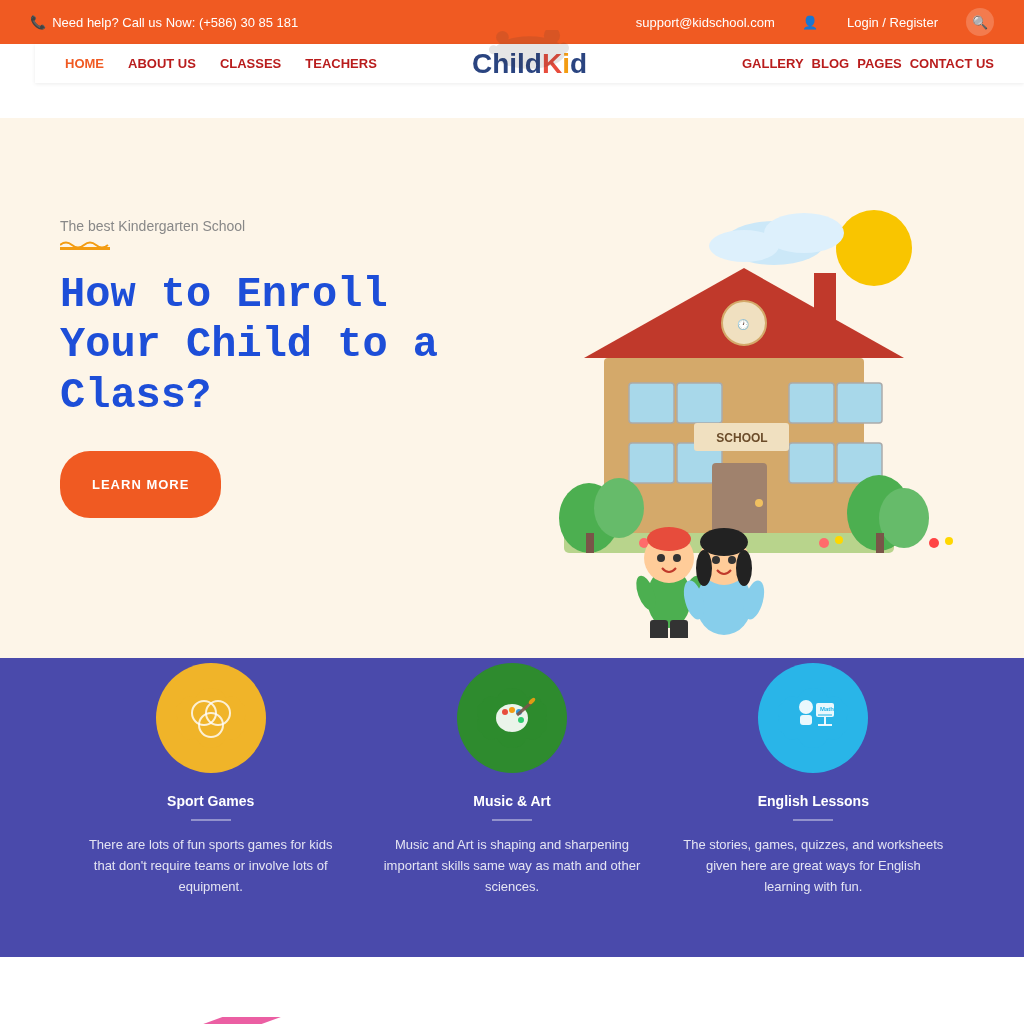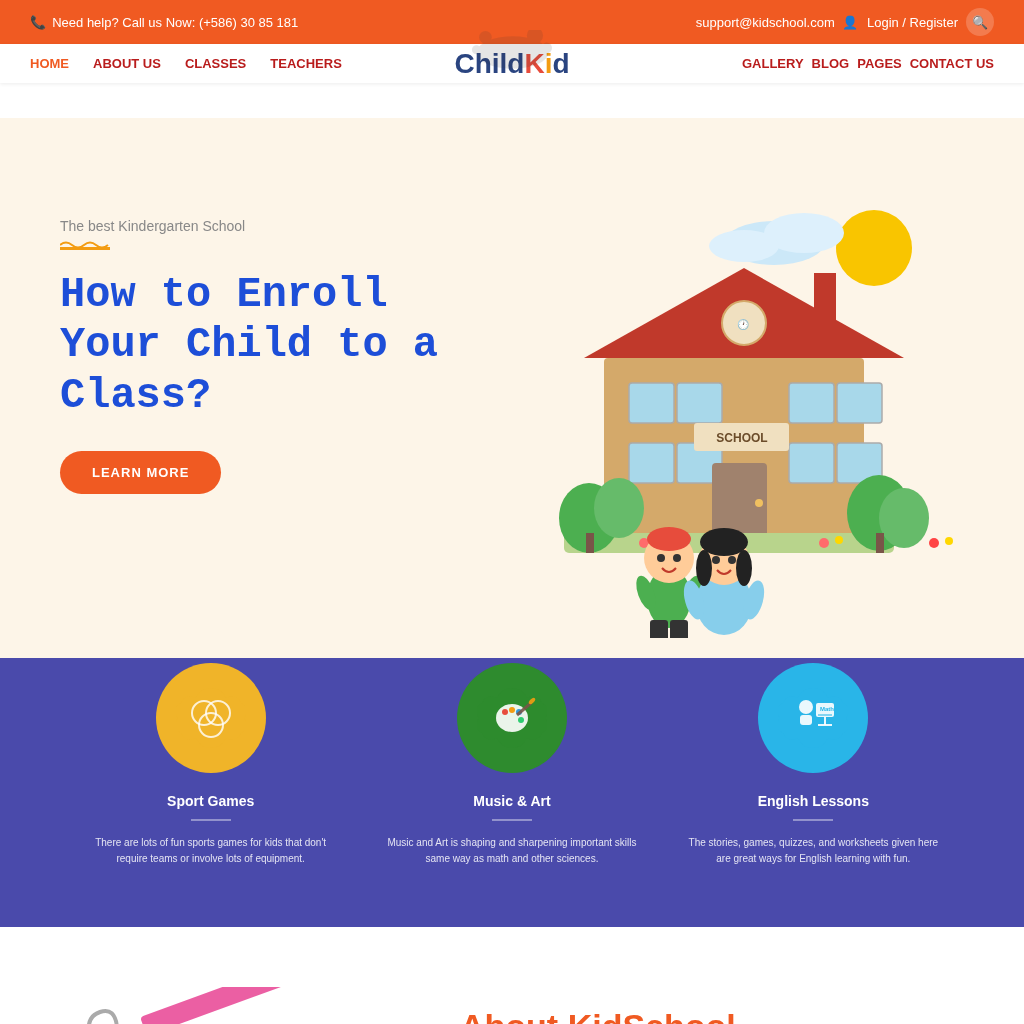--- a/index.html
+++ b/index.html
@@ -9,39 +9,40 @@
     .top-bar {
       background: #f05a22;
       color: white;
       display: flex;
       align-items: center;
       justify-content: space-between;
       padding: 8px 30px;
       font-size: 13px;
     }
     .top-bar-left { display: flex; align-items: center; gap: 6px; }
-    .top-bar-right { display: flex; align-items: center; gap: 8px; }
+    .top-bar-right { display: flex; align-items: center; gap: 28px; }
     .search-btn {
       background: rgba(255,255,255,0.2);
       border: none;
       border-radius: 50%;
       width: 28px; height: 28px;
       display: flex; align-items: center; justify-content: center;
       cursor: pointer; color: white; font-size: 13px;
     }
 
     
     .header {
       background: #fff;
       display: flex;
       align-items: center;
       justify-content: space-between;
       padding: 12px 30px;
       box-shadow: 0 1px 4px rgba(0,0,0,0.08);
       position: relative;
+      margin-left: 35px;
     }
     .nav-left { display: flex; gap: 24px; align-items: center; }
     .nav-right { display: flex; gap: 8px; align-items: center; }
     .nav-link {
       text-decoration: none;
       color: #b91c1c;
       font-size: 13px;
       font-weight: 600;
       text-transform: uppercase;
       cursor: pointer;
@@ -89,21 +90,21 @@
       color: #1d4ed8;
       line-height: 1.2;
       margin-bottom: 30px;
       font-family: Liberation Mono, monospace;
     }
     .hero-btn {
       background: #f05a22;
       color: white;
       border: none;
       border-radius: 30px;
-      padding: 14px 32px;
+      padding: 26px 32px;
       font-size: 13px;
       font-weight: 700;
       text-transform: uppercase;
       cursor: pointer;
       letter-spacing: 1px;
     }
     .hero-image {
       flex: 0 0 52%;
       display: flex;
       justify-content: center;
@@ -144,21 +145,21 @@
       font-size: 14px;
       font-weight: 700;
       margin-bottom: 10px;
     }
     .feature-wavy {
       width: 40px;
       border-bottom: 2px solid rgba(255,255,255,0.4);
       margin: 0 auto 14px auto;
     }
     .feature-desc {
-      font-size: 10px;
+      font-size: 13px;
       color: rgba(255,255,255,0.85);
       line-height: 1.6;
     }
 
     
     .about-section {
       background: #fff;
       padding: 60px 60px;
       display: flex;
       align-items: flex-start;

